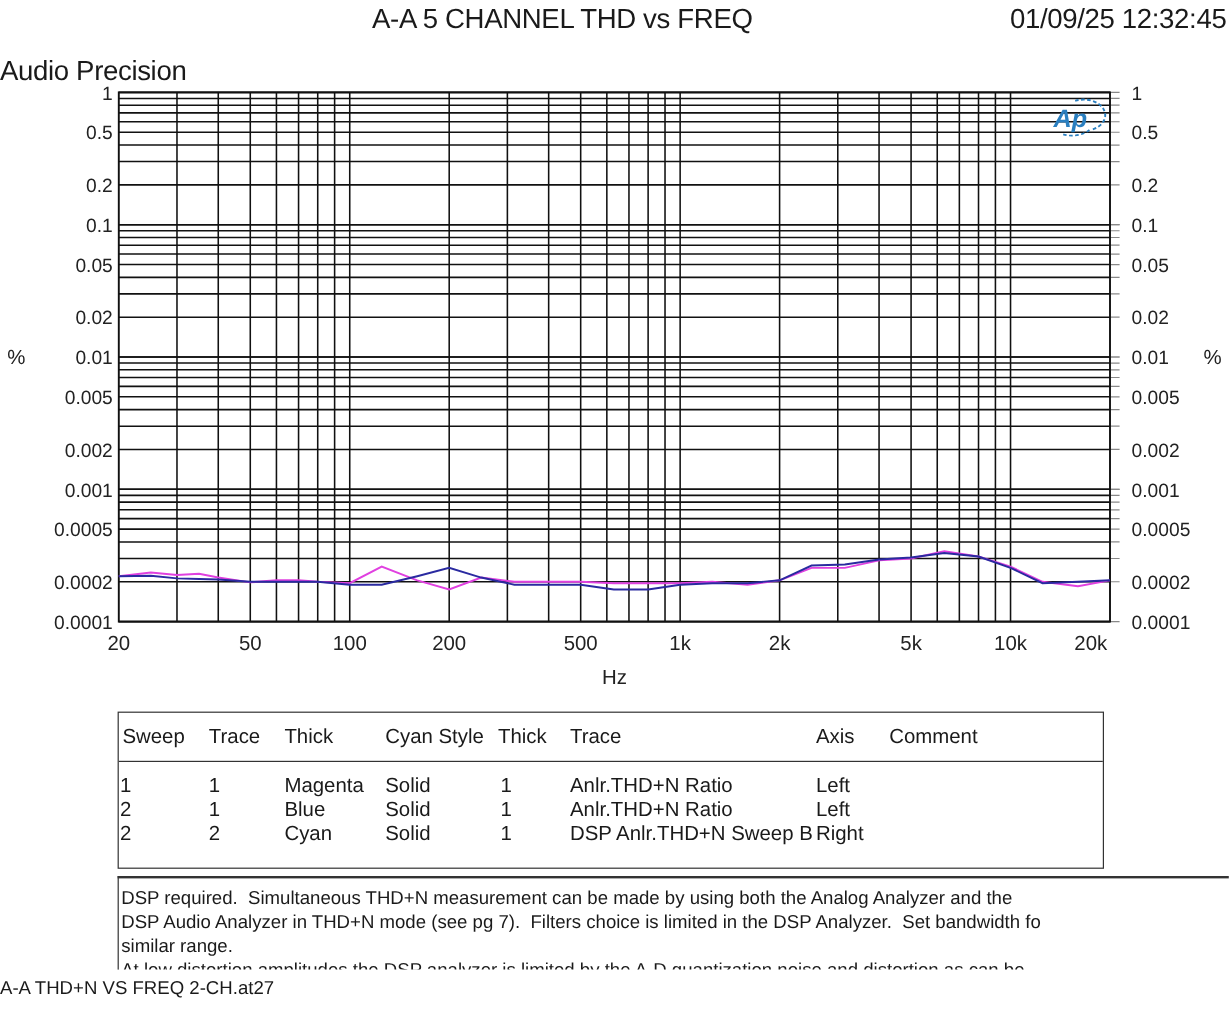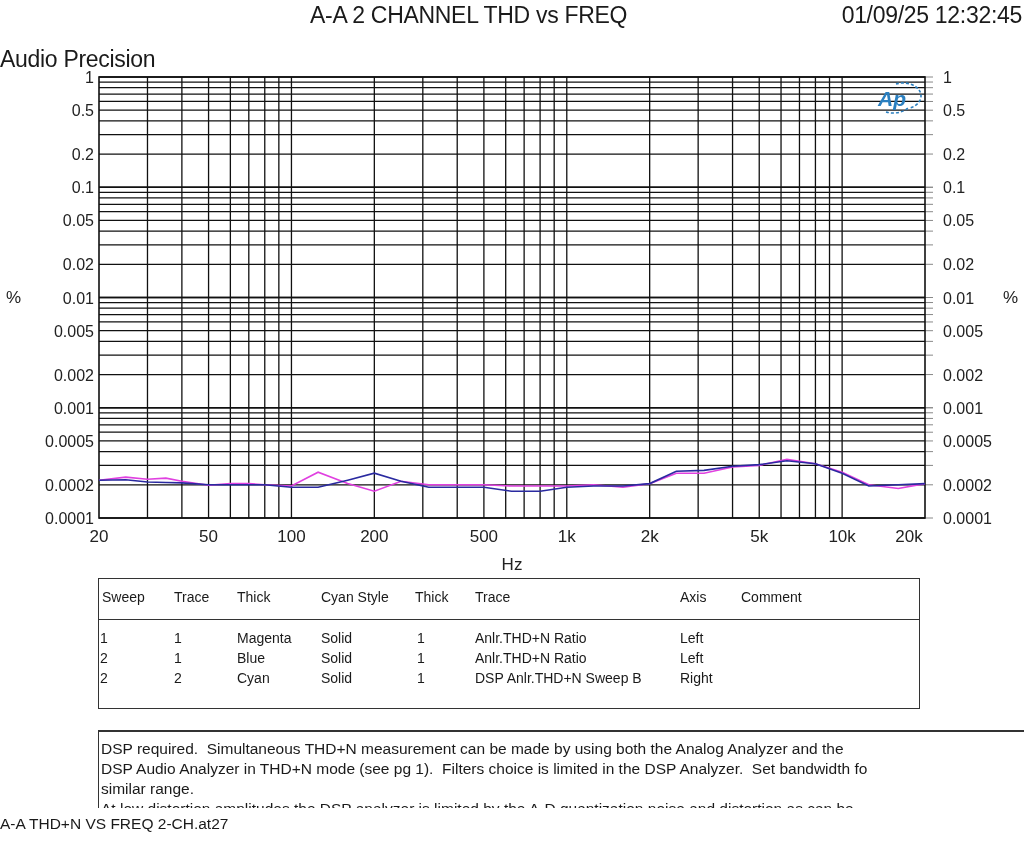--- a/index.html
+++ b/index.html
@@ -6,39 +6,39 @@
   body { width:1024px; height:841px; position:relative; overflow:hidden;
          font-family: "Liberation Sans", "DejaVu Sans", sans-serif; color:#1a1a1a; }
   .hdr { position:absolute; top:2px; font-size:23px; letter-spacing:-0.3px; white-space:nowrap; }
   #h-left { left:0px;margin-top:44px; }
   #h-center { left:310px; }
   #h-right { right:2px; }
   svg#plot { position:absolute; left:0; top:0; }
   .tick { font-size:16px; fill:#222; }
   .xtick { font-size:17px; fill:#222; }
   .unit { font-size:17px; fill:#222; }
-  #legend { position:absolute; left:98px; top:578px; width:822px; height:131px;
-            border:1.5px solid #333; box-sizing:border-box; font-size:14px; }
+  #legend { position:absolute; left:98px; top:593px; width:822px; height:131px;
+            border:1.5px solid #333; box-sizing:border-box; font-size:17px; }
   #legend .hrow { position:absolute; top:10px; left:0; right:0; height:20px; }
   #legend .hline { position:absolute; top:40px; left:0; right:0; border-top:1.5px solid #333; }
   #legend .cell { position:absolute; white-space:nowrap; }
   #legend .rows { position:absolute; top:51px; left:0; right:0; }
   #legend .row { position:relative; height:20px; }
   #note { position:absolute; left:98px; top:730px; width:928px; height:78px; box-sizing:border-box;
           border-left:1.5px solid #333; border-right:1.5px solid #333; border-top:2.5px double #333;
           overflow:hidden; font-size:15.5px; line-height:20px; padding:7px 0 0 2px; }
   #note p { margin:0; white-space:pre-wrap; }
   #footer { position:absolute; left:0; width:1024px; top:815px; text-align:left; font-size:15.5px; }
   #footer span { position:relative; left:0px; }
 </style>
 </head>
 <body>
 
 <div class="hdr" id="h-left">Audio Precision</div>
-<div class="hdr" id="h-center">A-A 2 CHANNEL  THD vs FREQ</div>
+<div class="hdr" id="h-center">A-A 5 CHANNEL  THD vs FREQ</div>
 <div class="hdr" id="h-right">01/09/25 12:32:45</div>
 
 <svg id="plot" width="1024" height="590">
   <g id="grid-h">
       <line x1="99" x2="925" y1="518" y2="518" stroke="#111" stroke-width="1.3"></line>
       <line x1="925" x2="933" y1="518" y2="518" stroke="#888" stroke-width="1"></line>
       <line x1="99" x2="925" y1="484.81144297804605" y2="484.81144297804605" stroke="#111" stroke-width="1.3"></line>
       <line x1="925" x2="933" y1="484.81144297804605" y2="484.81144297804605" stroke="#888" stroke-width="1"></line>
       <line x1="99" x2="925" y1="465.3973816671572" y2="465.3973816671572" stroke="#111" stroke-width="1.3"></line>
       <line x1="925" x2="933" y1="465.3973816671572" y2="465.3973816671572" stroke="#888" stroke-width="1"></line>
@@ -243,20 +243,20 @@
       <span class="cell" style="left:318px">1</span>
       <span class="cell" style="left:376px">DSP Anlr.THD+N Sweep B</span>
       <span class="cell" style="left:581px">Right</span>
       <span class="cell" style="left:642px"></span>
     </div>
   </div>
 </div>
 
 <div id="note">
   <p>DSP required.  Simultaneous THD+N measurement can be made by using both the Analog Analyzer and the</p>
-  <p>DSP Audio Analyzer in THD+N mode (see pg 1).  Filters choice is limited in the DSP Analyzer.  Set bandwidth fo</p>
+  <p>DSP Audio Analyzer in THD+N mode (see pg 7).  Filters choice is limited in the DSP Analyzer.  Set bandwidth fo</p>
   <p>similar range.</p>
   <p>At low distortion amplitudes the DSP analyzer is limited by the A-D quantization noise and distortion as can be</p>
 </div>
 
 <div id="footer">
   <span>A-A THD+N VS FREQ 2-CH.at27</span>
 </div>
 
 </body></html>

